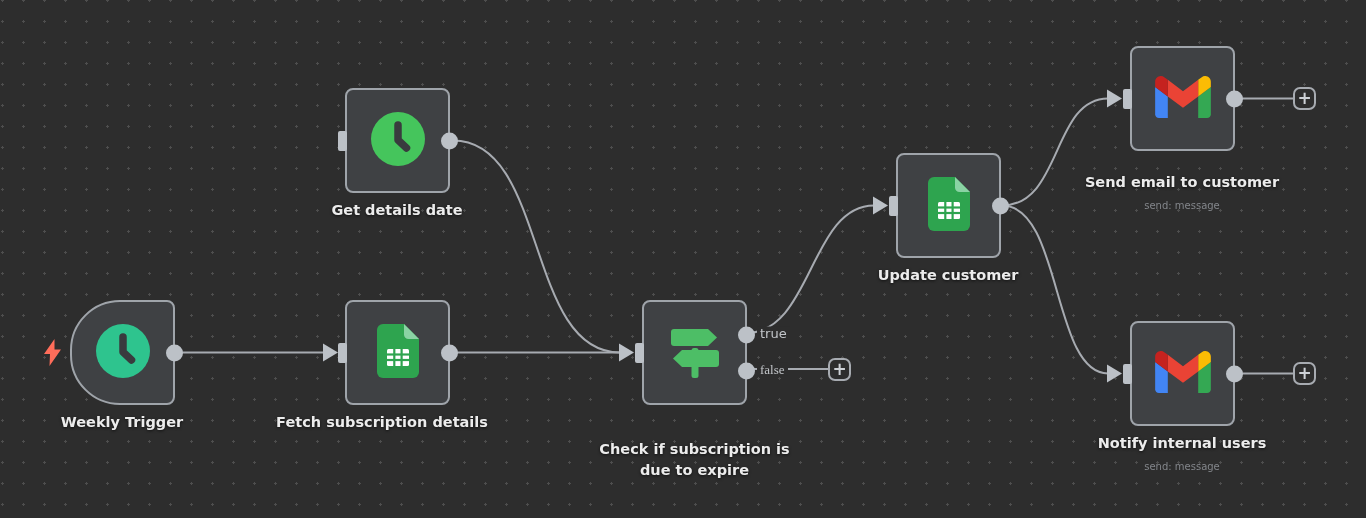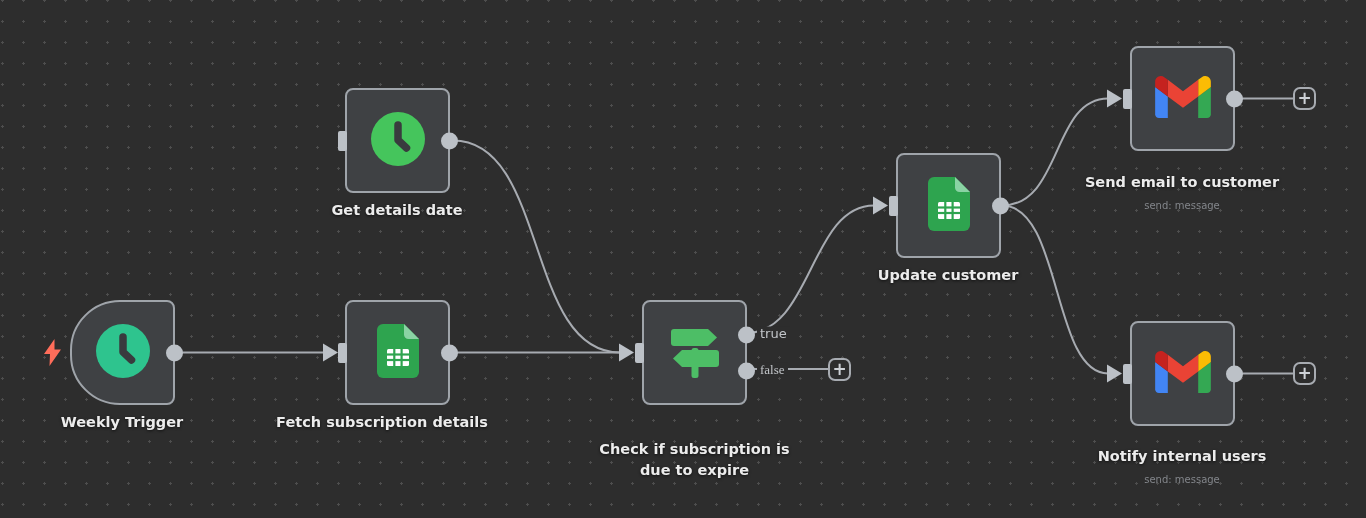--- a/index.html
+++ b/index.html
@@ -194,19 +194,19 @@
       <svg width="56" height="42" viewBox="0 0 49.4 37.25">
         <path fill="#4285f4" d="M3.36 37.25h7.86V18.16L0 9.74v24.15c0 1.85 1.5 3.36 3.36 3.36z"></path>
         <path fill="#34a853" d="M38.18 37.25h7.86c1.86 0 3.36-1.5 3.36-3.36V9.74l-11.22 8.42z"></path>
         <path fill="#fbbc04" d="M38.18 3.36v14.8l11.22-8.42V5.04c0-4.15-4.74-6.52-8.06-4.03z"></path>
         <path fill="#ea4335" d="M11.22 18.16V3.36L24.7 13.47 38.18 3.36v14.8L24.7 28.27z"></path>
         <path fill="#c5221f" d="M0 5.04v4.7l11.22 8.42V3.36L8.06 1.01C4.73-1.48 0 .89 0 5.04z"></path>
       </svg>
     </span>
     <span class="port-out mid"></span>
   </div>
-  <div class="node-label" style="left:1052px; top:446px; width:260px;">
+  <div class="node-label" style="left:1052px; top:433px; width:260px;">
     <div>Notify internal users</div>
     <div class="sub">send: message</div>
   </div>
   <div class="plus-btn" style="left:1293px; top:362px;">+</div>
 
 </div>
 
 </body></html>

